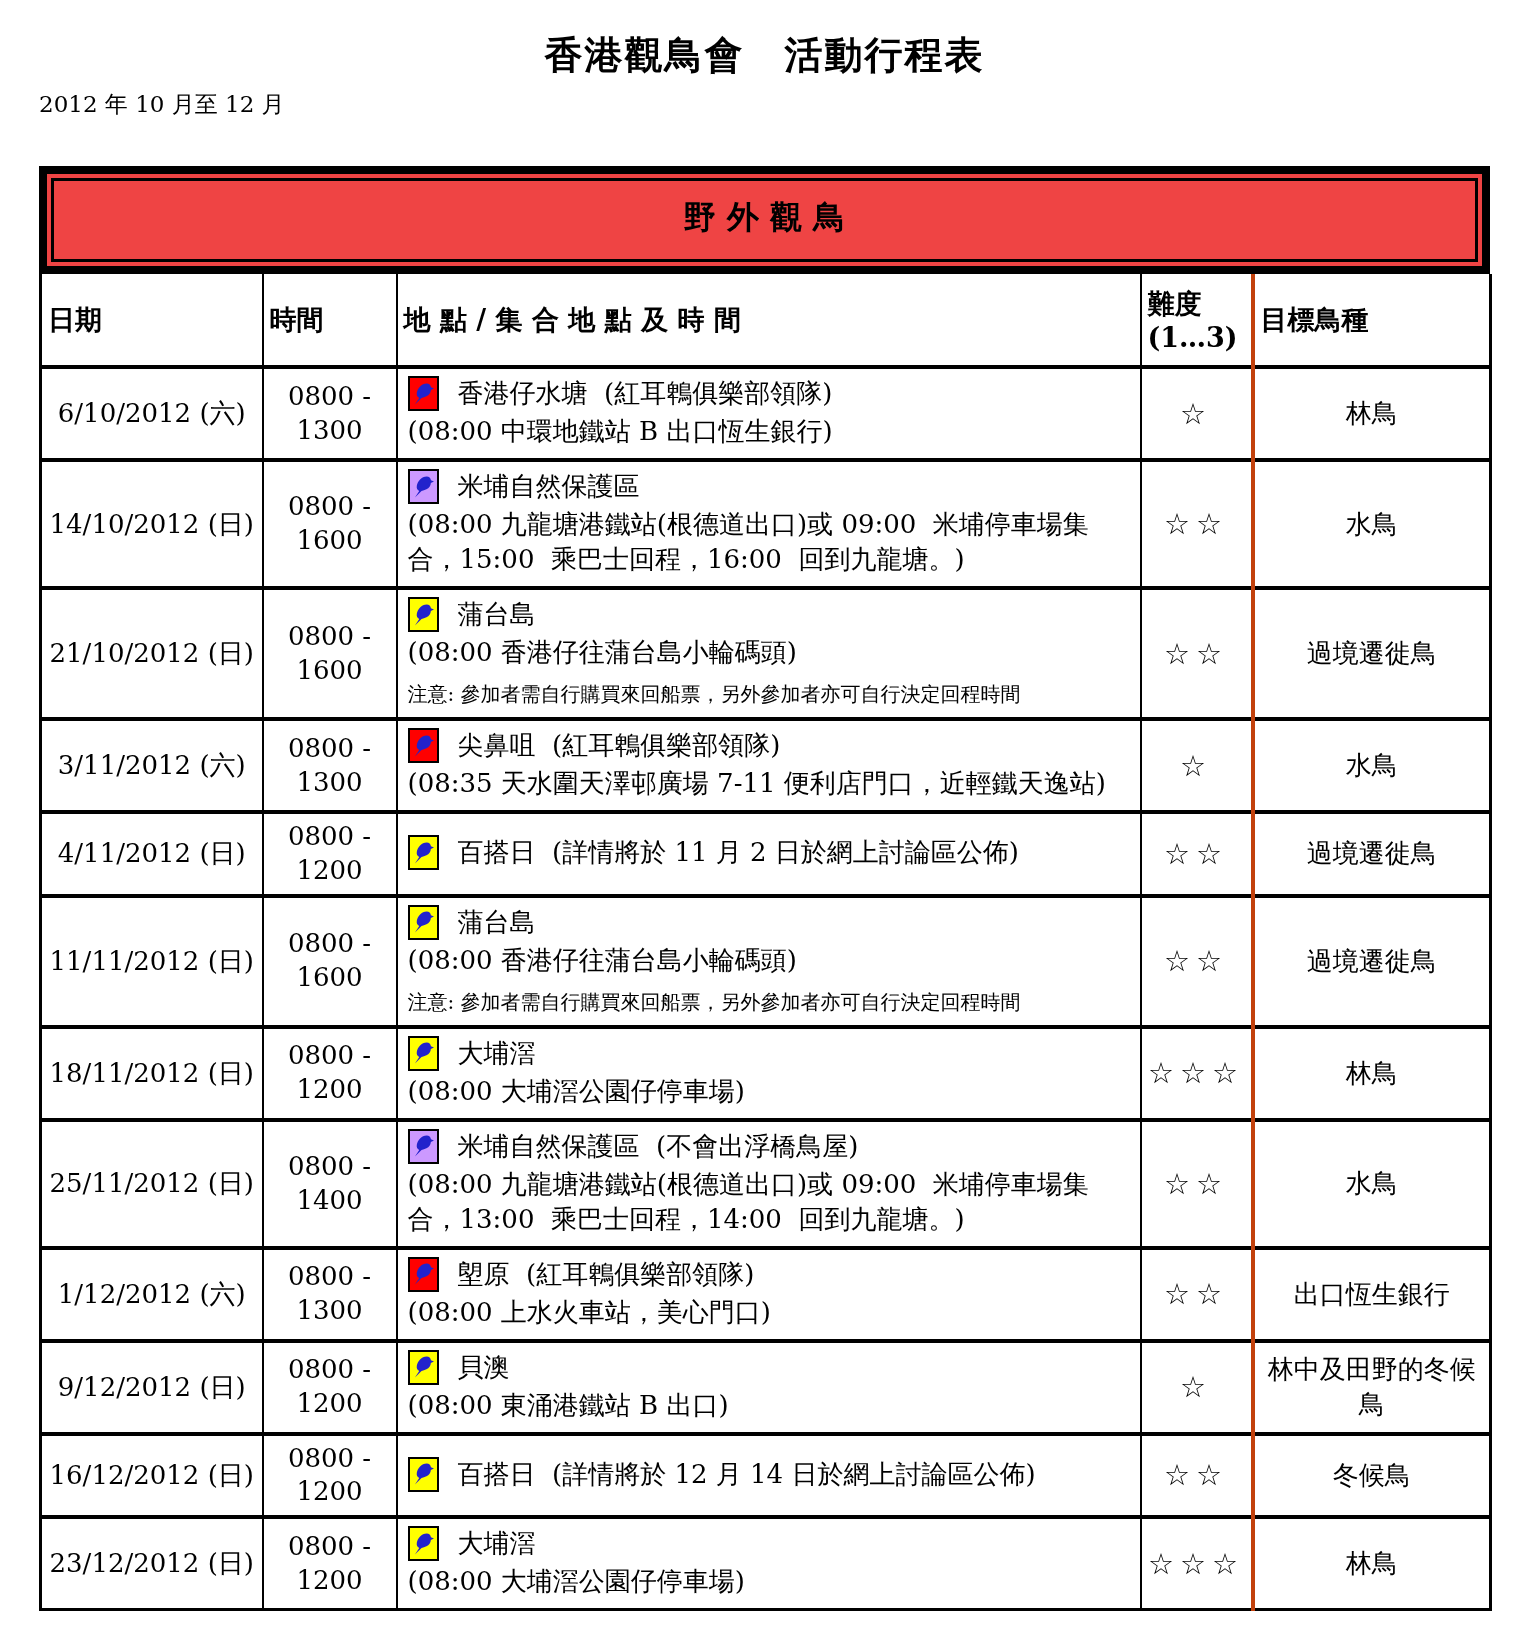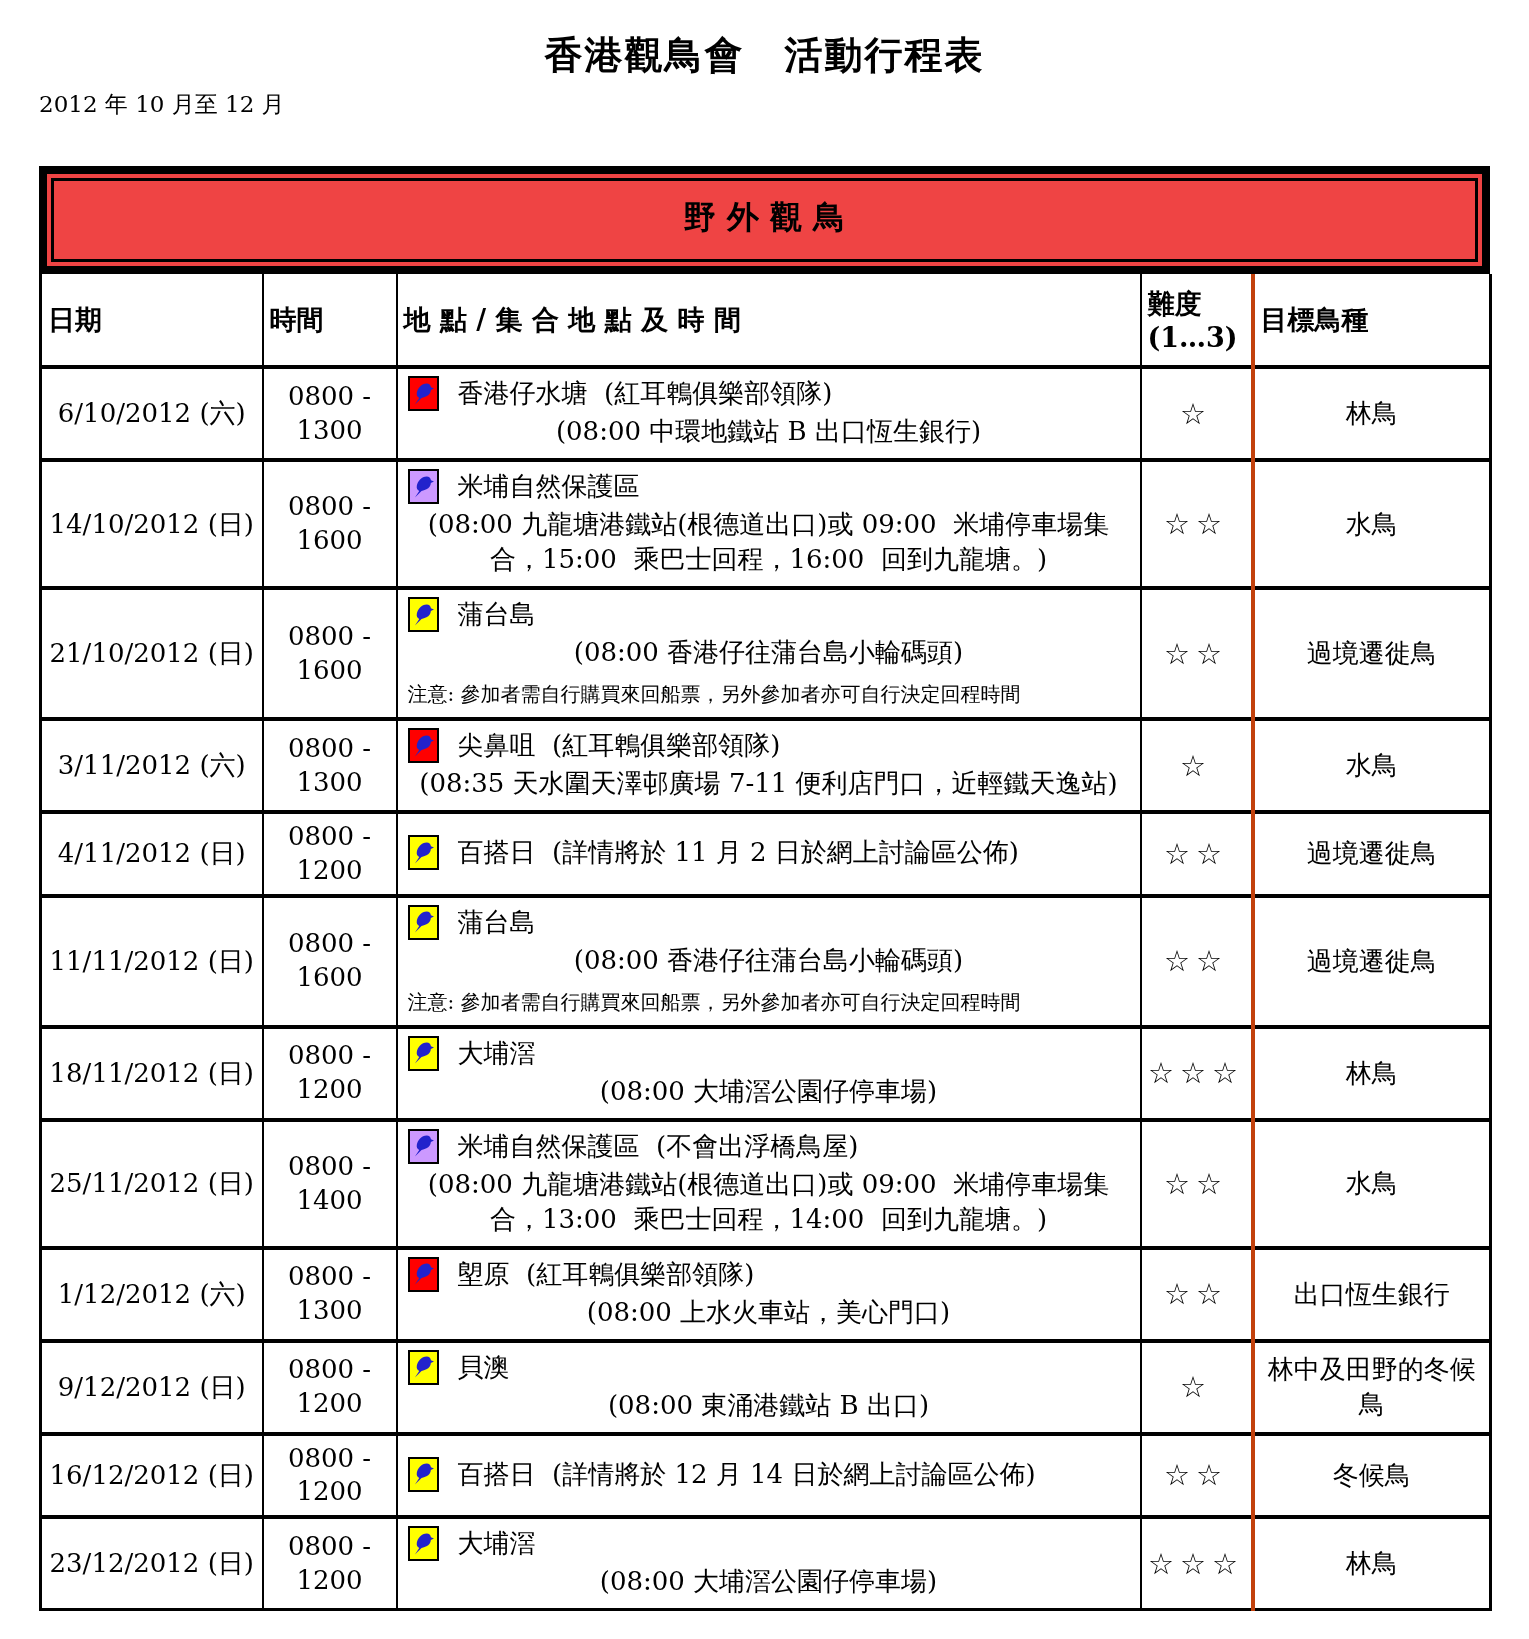--- a/index.html
+++ b/index.html
@@ -30,21 +30,21 @@
   col.w-diff   { width:112px; }
   col.w-target { width:238px; }
 
   td.c-date, td.c-time, td.c-diff, td.c-target { text-align:center; }
   td.c-time div { line-height:1.3; }
   td.c-diff { font-size:29px; letter-spacing:6px; white-space:nowrap; padding-left:0; padding-right:0; }
   td.c-loc { padding:7px 10px 9px 10px; }
 
   .loc-line1 { display:flex; align-items:center; gap:19px; }
   .loc-title, .loc-detail { white-space:pre-wrap; }
-  .loc-detail { margin-top:3px;text-align:center; }
+  .loc-detail { margin-top:3px; }
   .loc-note { font-size:20px; margin-top:11px; white-space:pre-wrap; }
 
   .fee-icon { display:inline-flex; align-items:center; justify-content:center;
               width:27px; height:31px; border:2px solid #000; flex:0 0 auto; }
   .fee-icon svg { width:21px; height:26px; display:block; }
   .bird-path { fill:var(--bird,#2222cc); }
 
   .diff-sub { font-weight:bold; }
 </style>
 </head>

